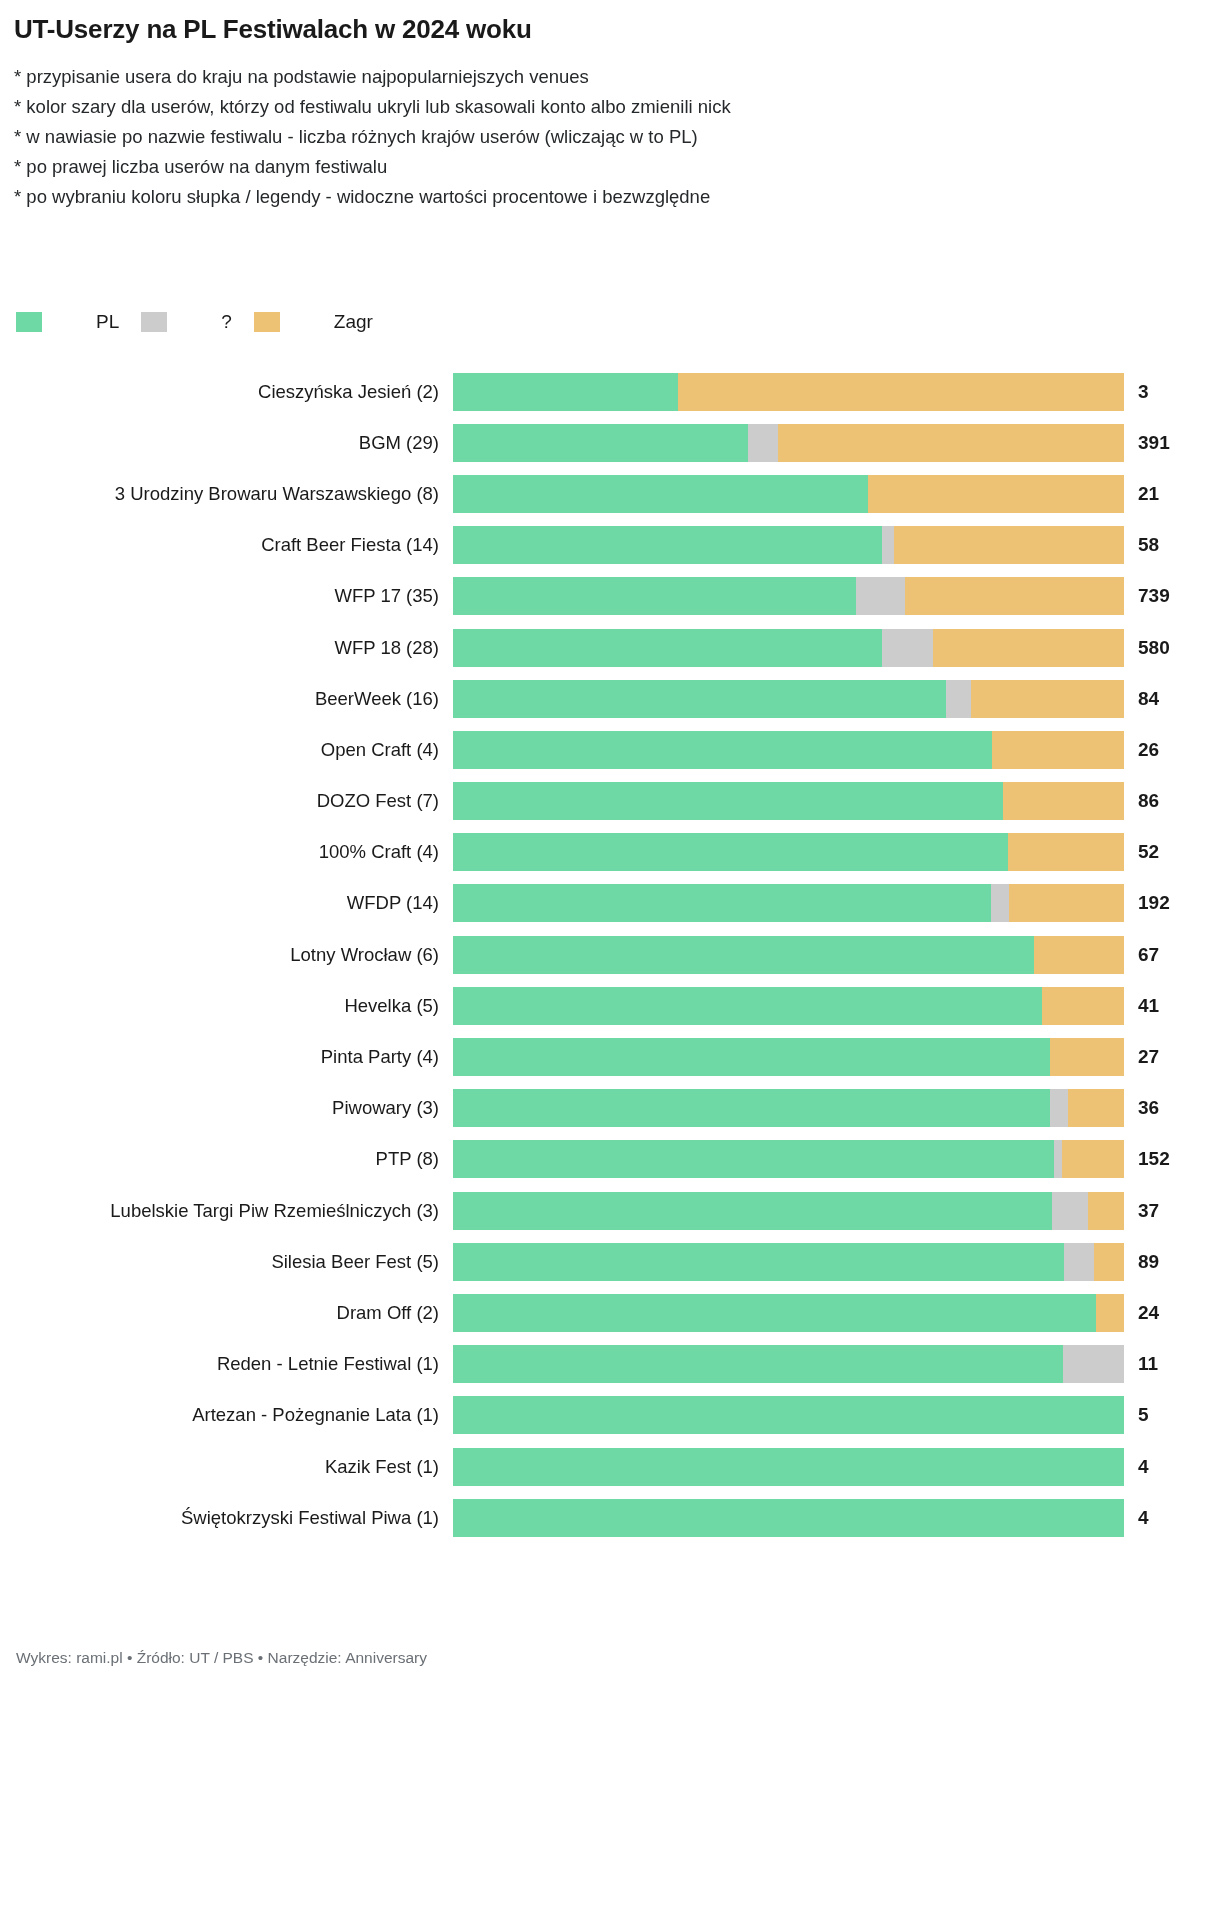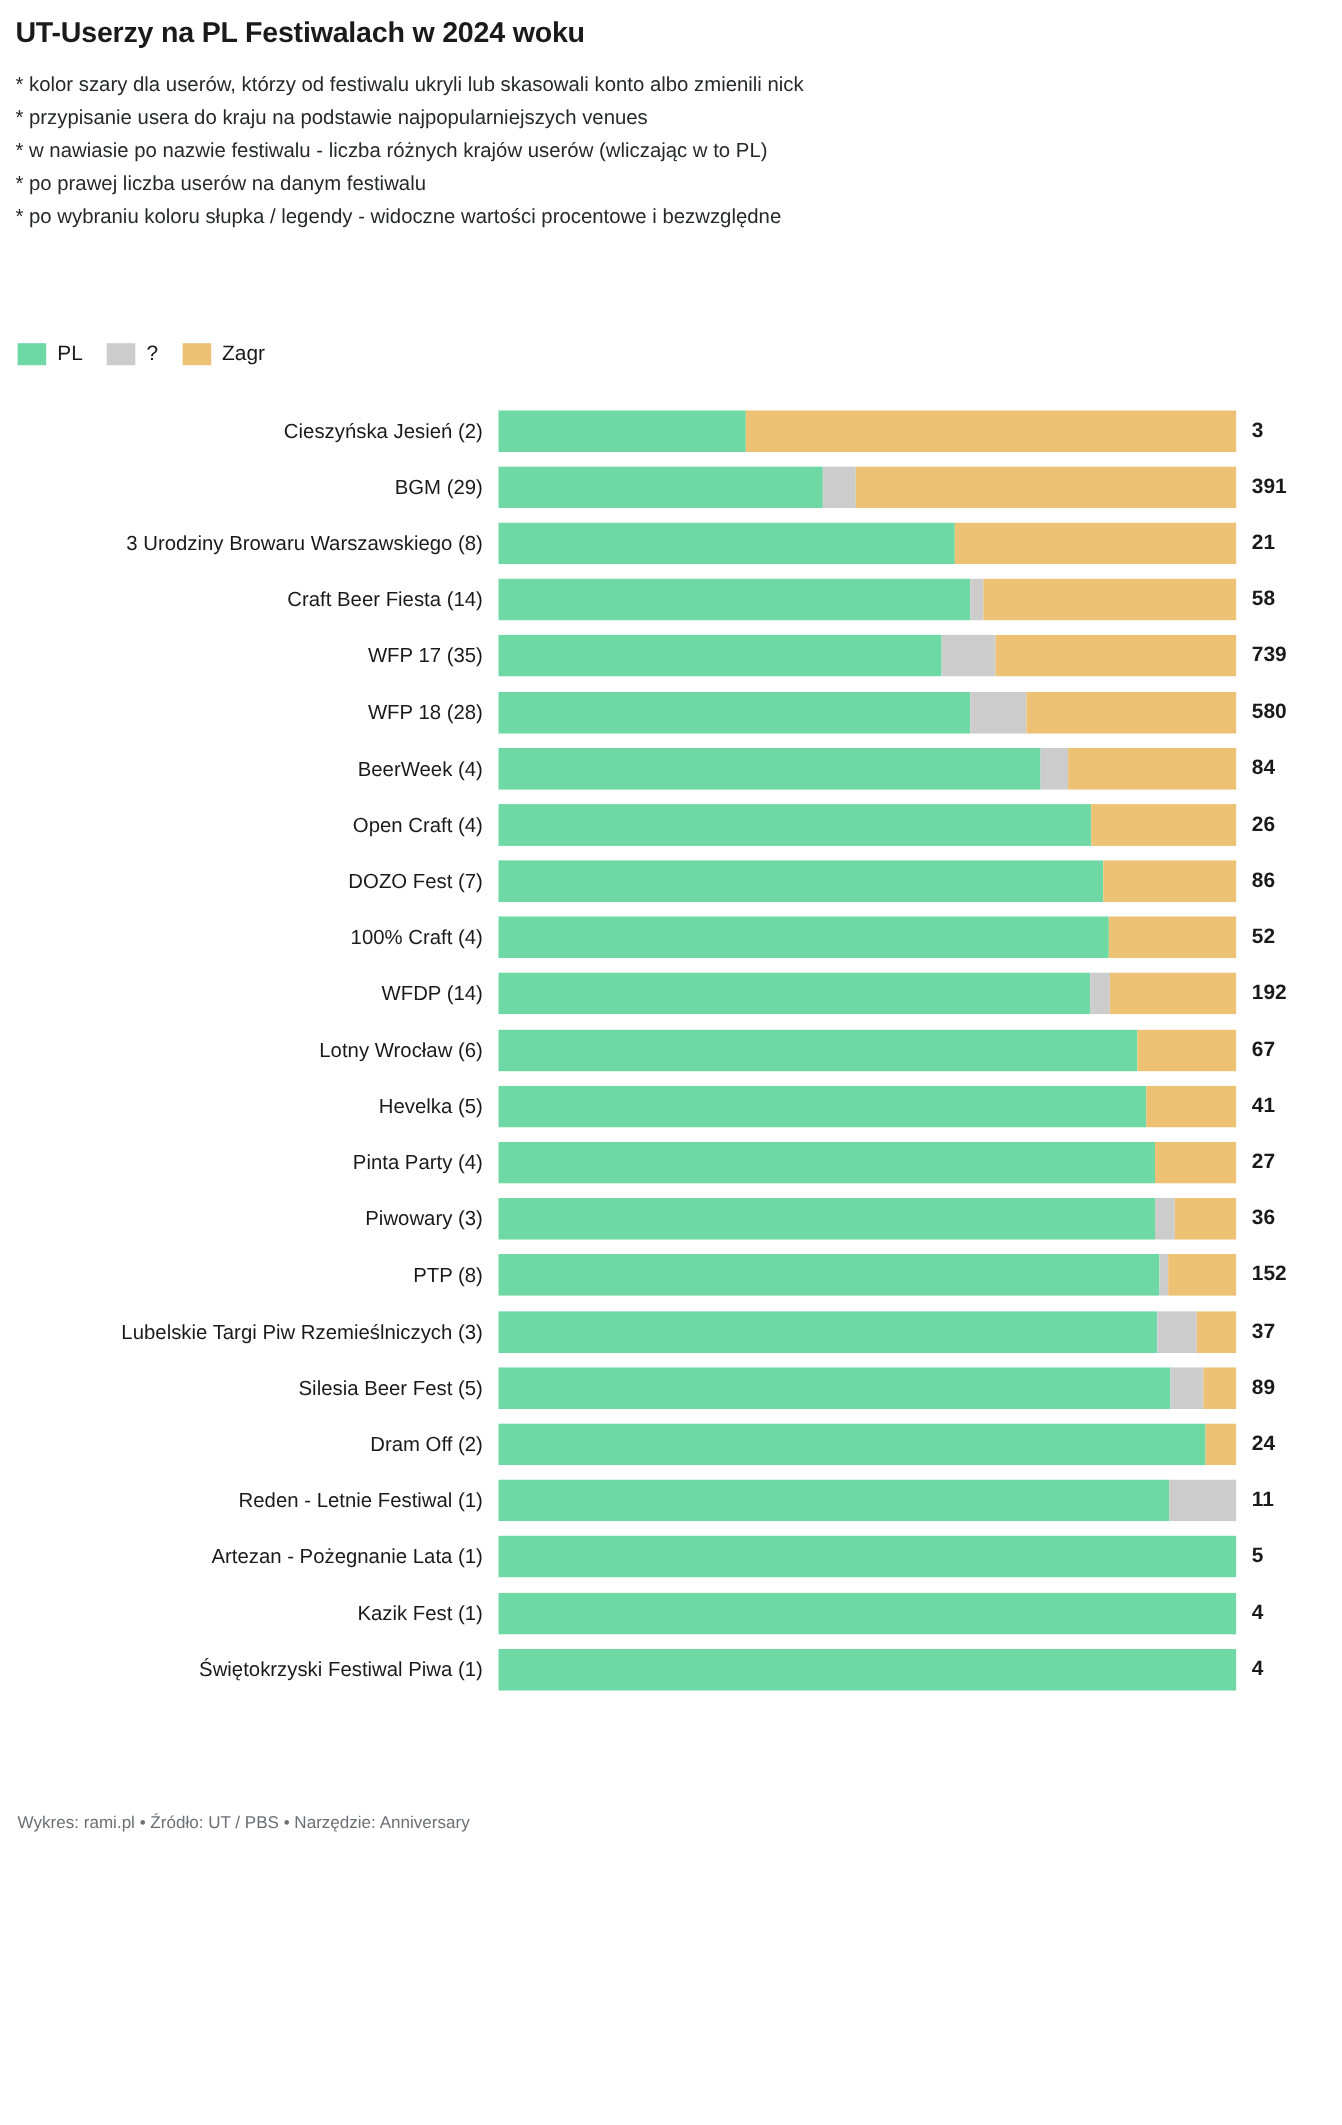--- a/index.html
+++ b/index.html
@@ -45,20 +45,21 @@
     left: 16px;
     top: 312px;
     display: flex;
     align-items: center;
     gap: 0px;
   }
   .legend-item {
     display: flex;
     align-items: center;
     margin-right: 22px;
+    gap: 44px;
   }
   .legend-swatch {
     width: 26px;
     height: 20px;
     display: inline-block;
   }
   .legend-label {
     font-size: 19px;
     color: #1a1a1a;
     margin-left: 10px;
@@ -112,22 +113,22 @@
   }
 </style>
 </head>
 <body>
 
 <div id="page">
 
   <div class="title">UT-Userzy na PL Festiwalach w 2024 woku</div>
 
   <div class="notes">
+      <div class="note-line">* przypisanie usera do kraju na podstawie najpopularniejszych venues</div>
       <div class="note-line">* kolor szary dla userów, którzy od festiwalu ukryli lub skasowali konto albo zmienili nick</div>
-      <div class="note-line">* przypisanie usera do kraju na podstawie najpopularniejszych venues</div>
       <div class="note-line">* w nawiasie po nazwie festiwalu - liczba różnych krajów userów (wliczając w to PL)</div>
       <div class="note-line">* po prawej liczba userów na danym festiwalu</div>
       <div class="note-line">* po wybraniu koloru słupka / legendy - widoczne wartości procentowe i bezwzględne</div>
     </div>
 
   <div class="legend">
       <div class="legend-item">
         <span class="legend-swatch" style="background: rgb(110, 217, 164);"></span>
         <span class="legend-label">PL</span>
       </div>
@@ -188,21 +189,21 @@
       <div class="row">
         <div class="row-label">WFP 18 (28)</div>
         <div class="bar-track">
           <div class="seg" style="background: rgb(110, 217, 164); width: 64%;"></div>
           <div class="seg" style="background: rgb(204, 204, 204); width: 7.6%;"></div>
           <div class="seg" style="background: rgb(238, 194, 117); width: 28.4%;"></div>
         </div>
         <div class="row-value">580</div>
       </div>
       <div class="row">
-        <div class="row-label">BeerWeek (4)</div>
+        <div class="row-label">BeerWeek (16)</div>
         <div class="bar-track">
           <div class="seg" style="background: rgb(110, 217, 164); width: 73.5%;"></div>
           <div class="seg" style="background: rgb(204, 204, 204); width: 3.7%;"></div>
           <div class="seg" style="background: rgb(238, 194, 117); width: 22.8%;"></div>
         </div>
         <div class="row-value">84</div>
       </div>
       <div class="row">
         <div class="row-label">Open Craft (4)</div>
         <div class="bar-track">

